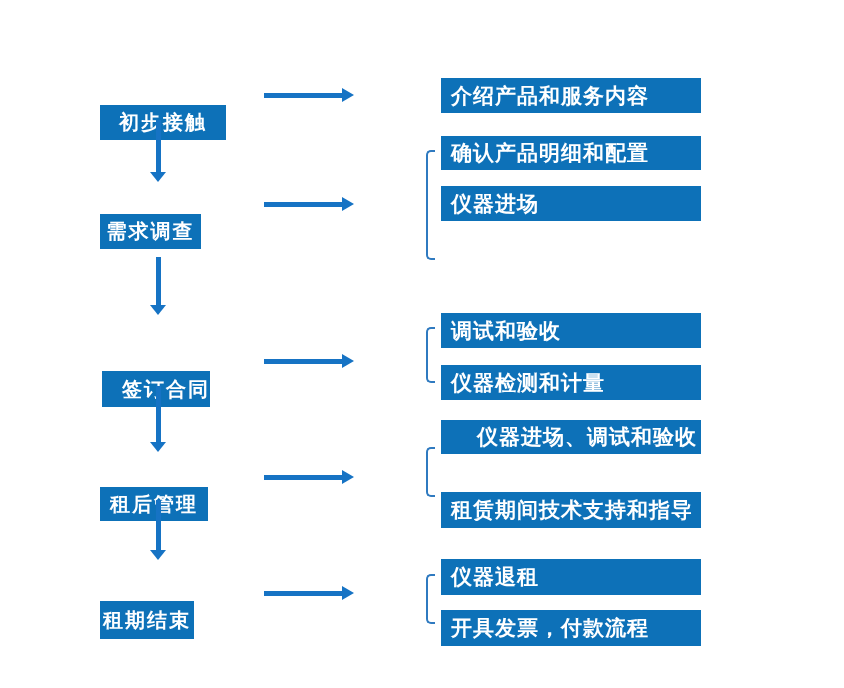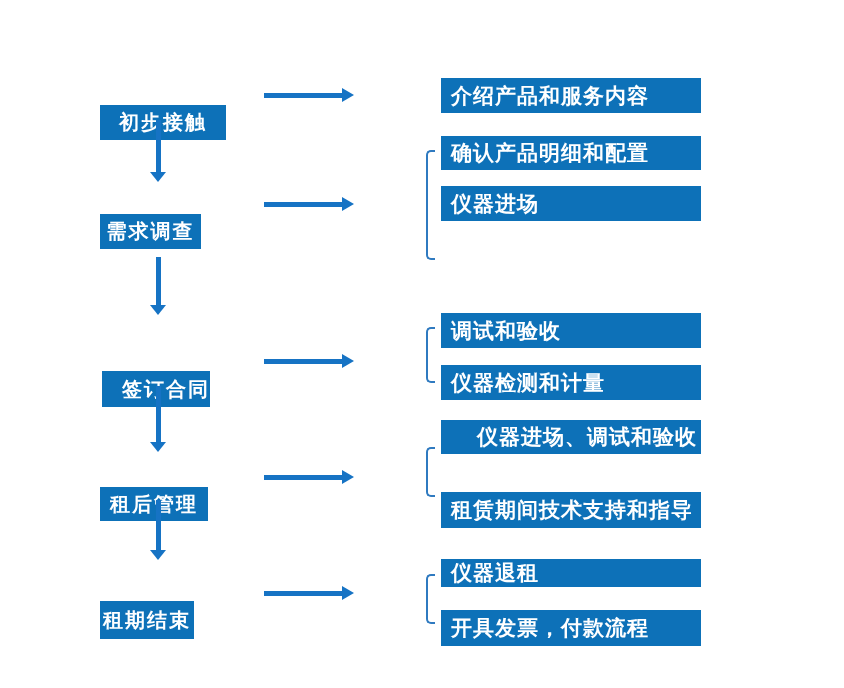--- a/index.html
+++ b/index.html
@@ -148,16 +148,16 @@
 
   <div class="rbox" style="top:136px; height:34px;">确认产品明细和配置</div>
   <div class="rbox" style="top:186px; height:35px;">仪器进场</div>
 
   <div class="rbox" style="top:313px; height:35px;">调试和验收</div>
   <div class="rbox" style="top:365px; height:35px;">仪器检测和计量</div>
 
   <div class="rbox" style="top:420px; height:34px;padding-left:36px;">仪器进场、调试和验收</div>
   <div class="rbox" style="top:492px; height:36px;">租赁期间技术支持和指导</div>
 
-  <div class="rbox" style="top:559px; height:28px;">仪器退租</div>
+  <div class="rbox" style="top:559px; height:36px;">仪器退租</div>
   <div class="rbox" style="top:610px; height:36px;">开具发票，付款流程</div>
 
 </div>
 
 </body></html>

